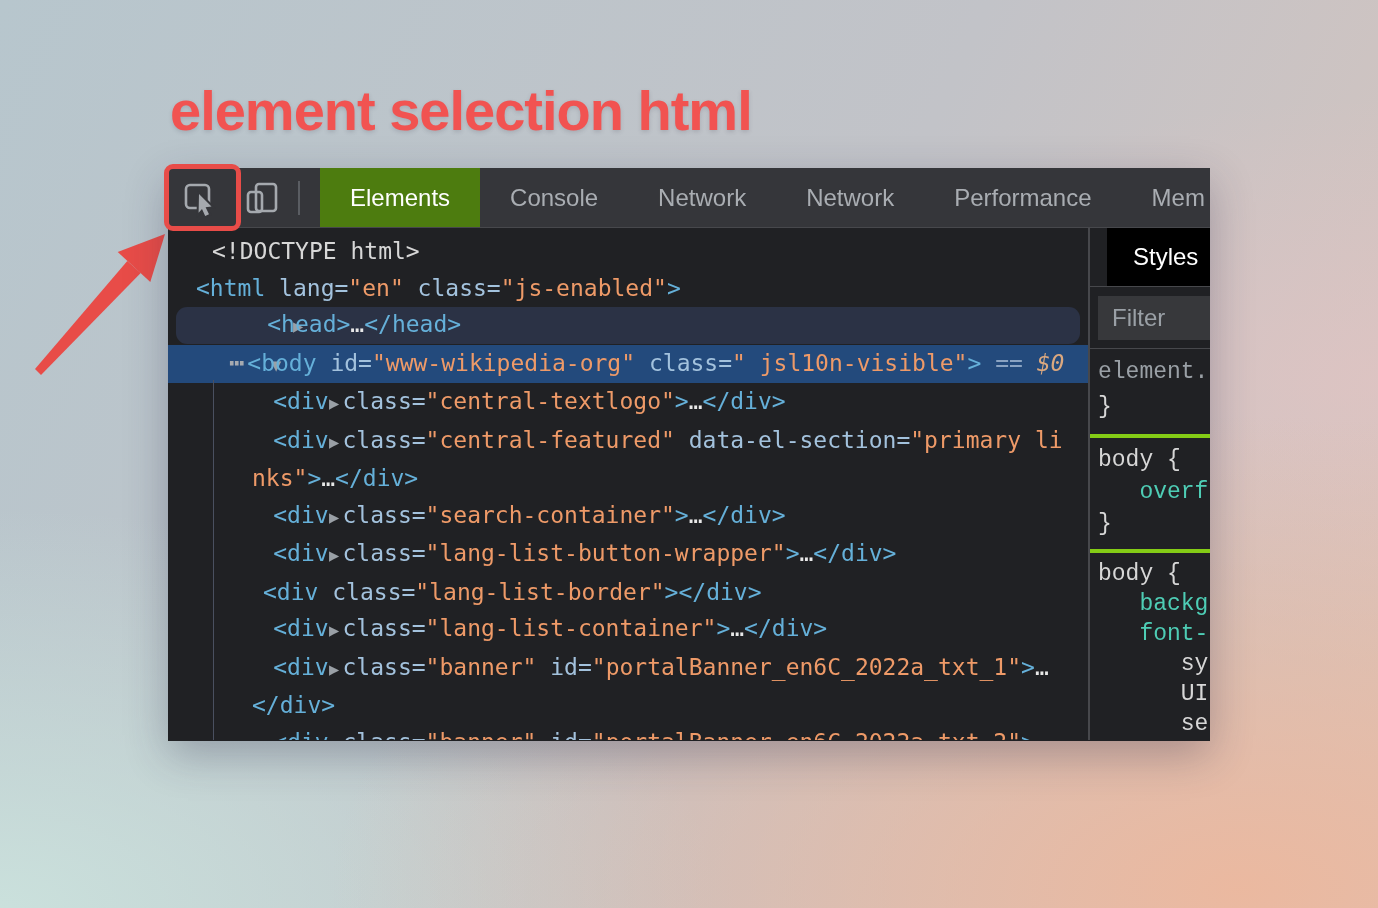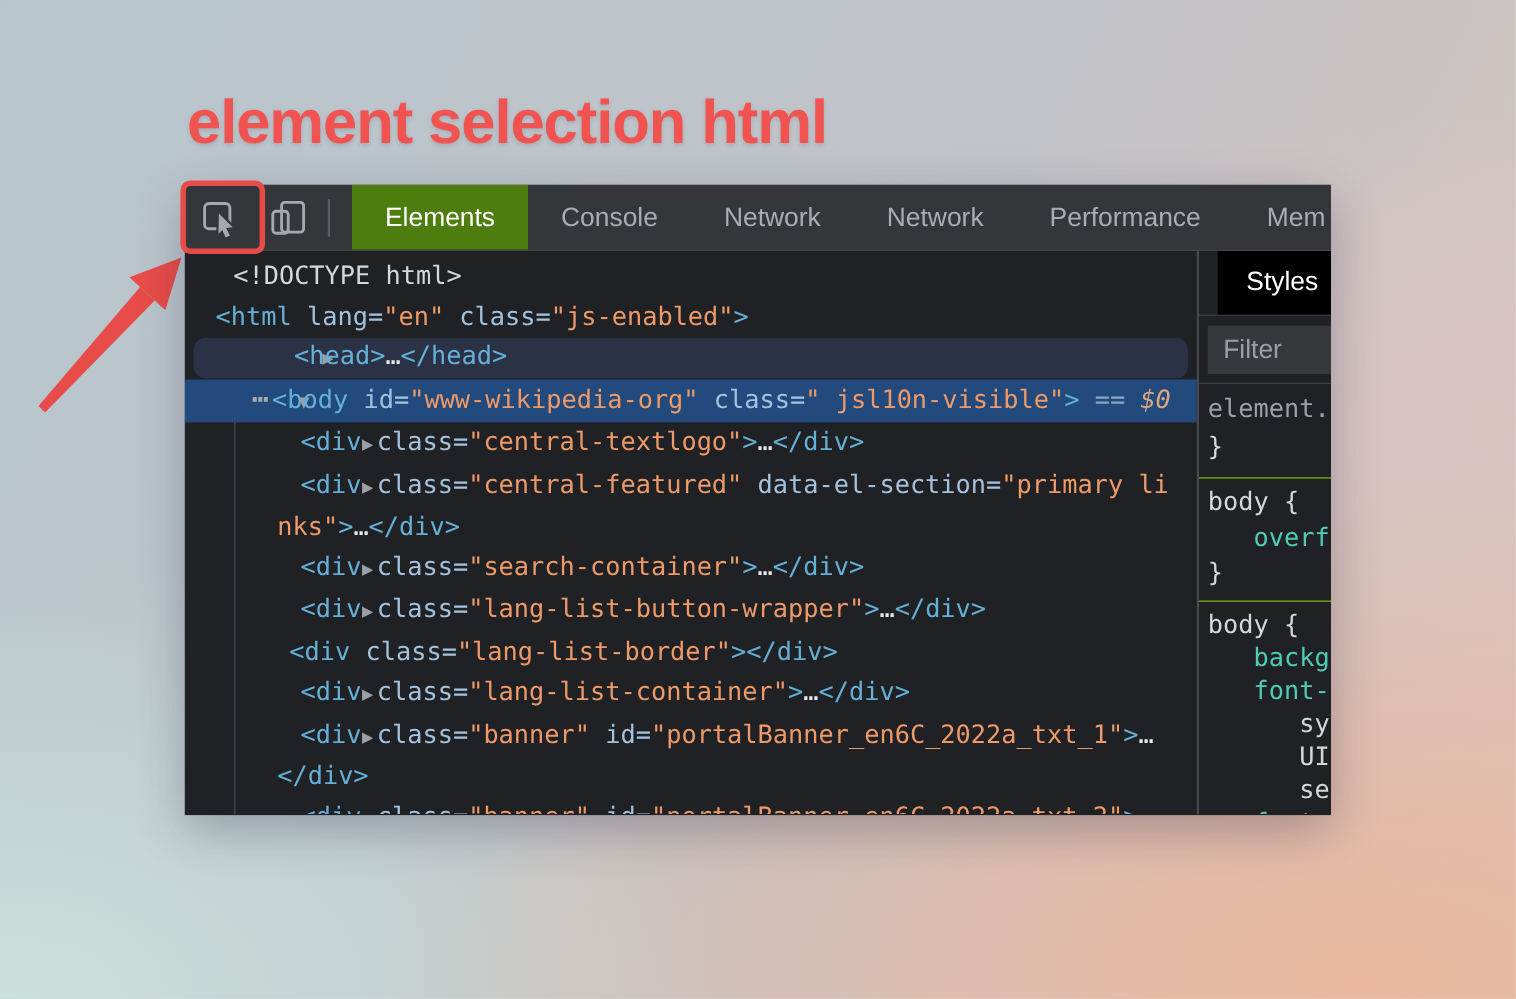--- a/index.html
+++ b/index.html
@@ -89,21 +89,21 @@
     margin-left:17px; background:#000; color:#fff; display:flex; align-items:center;
     padding:0 26px; font-size:24px; white-space:nowrap;
   }
   .sb-filter-row { height:62px; flex:none; border-bottom:1px solid #47484c; display:flex; align-items:center; }
   .sb-filter {
     margin-left:8px; width:220px; height:44px; background:#37383b; border:none; outline:none;
     color:#c6c6c6; font-size:24px; padding:0 14px; font-family:"Liberation Sans", sans-serif;
   }
   .sb-filter::placeholder { color:#9aa0a6; opacity:1; }
   .sb-code { font-family:"DejaVu Sans Mono", monospace; font-size:23px; white-space:pre; overflow:hidden; }
-  .style-section { padding:6px 0 9px 8px; border-bottom:1px solid #84cc16; }
+  .style-section { padding:6px 0 9px 8px; border-bottom:4px solid #84cc16;font-family:Liberation Mono, monospace; }
   .code-line { white-space:pre; }
 
   .icon-stroke { stroke:#a5a9ae; stroke-width:2.6; fill:none; }
 </style>
 </head>
 <body>
 
 <div class="anno-title">element selection html</div>
 
 <svg class="anno-arrow" viewBox="0 0 160 170">

